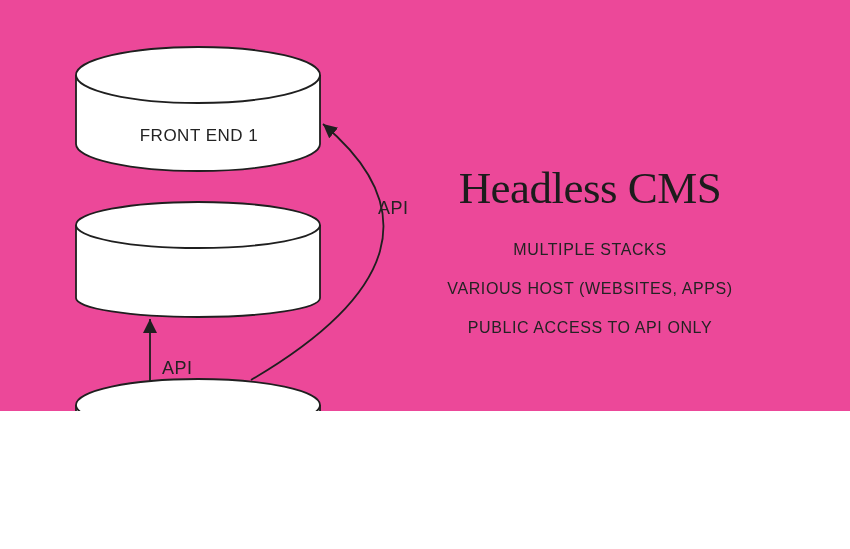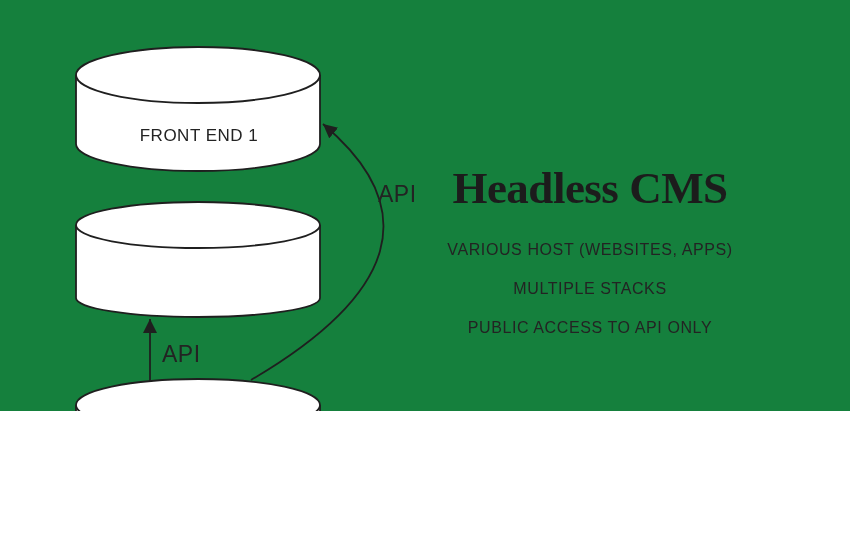--- a/index.html
+++ b/index.html
@@ -1,64 +1,64 @@
 <!DOCTYPE html>
 <html><head>
 <meta charset="utf-8">
 <style>
   * { margin: 0; padding: 0; box-sizing: border-box; }
   html, body { background: #ffffff; }
   .stage {
     position: relative;
     width: 850px;
     height: 411px;
-    background: #15803d;
+    background: #ec4899;
     font-family: "Liberation Sans", sans-serif;
     color: #232323;
     overflow: hidden;
   }
   .diagram-svg {
     position: absolute;
     left: 0; top: 0;
     width: 850px; height: 549px;
   }
   .node-label {
     position: absolute;
     width: 200px;
     text-align: center;
     font-size: 17px;
     letter-spacing: 0.5px;
     line-height: 18px;
     color: #232323;
   }
   .arrow-label {
     position: absolute;
-    font-size: 23px;
+    font-size: 18px;
     letter-spacing: 0.5px;
     line-height: 17px;
     color: #232323;
+    margin-top: 14px;
   }
   .info-panel {
     position: absolute;
     left: 340px;
     top: 0;
     width: 500px;
   }
   .info-title {
     position: absolute;
     left: 0;
     top: 166px;
     width: 500px;
     text-align: center;
     font-family: "Liberation Serif", serif;
     font-size: 45px;
     line-height: 45px;
     letter-spacing: -0.5px;
     color: #1c1c1c;
-    font-weight: bold;
   }
   .feature-list {
     position: absolute;
     left: 0;
     top: 242px;
     width: 500px;
   }
   .feature-line {
     width: 500px;
     text-align: center;
@@ -108,19 +108,19 @@
   <div class="node-label" style="left:105px; top:454px;">CMS</div>
 
   <div class="arrow-label" style="left:162px; top:346px;">API</div>
 
   <div class="arrow-label" style="left:378px; top:186px;">API</div>
 
   <div class="info-panel">
     <div class="info-title">Headless CMS</div>
 
     <div class="feature-list">
+      <div class="feature-line">MULTIPLE STACKS</div>
       <div class="feature-line">VARIOUS HOST (WEBSITES, APPS)</div>
-      <div class="feature-line">MULTIPLE STACKS</div>
       <div class="feature-line">PUBLIC ACCESS TO API ONLY</div>
     </div>
   </div>
 
 </div>
 
 </body></html>

